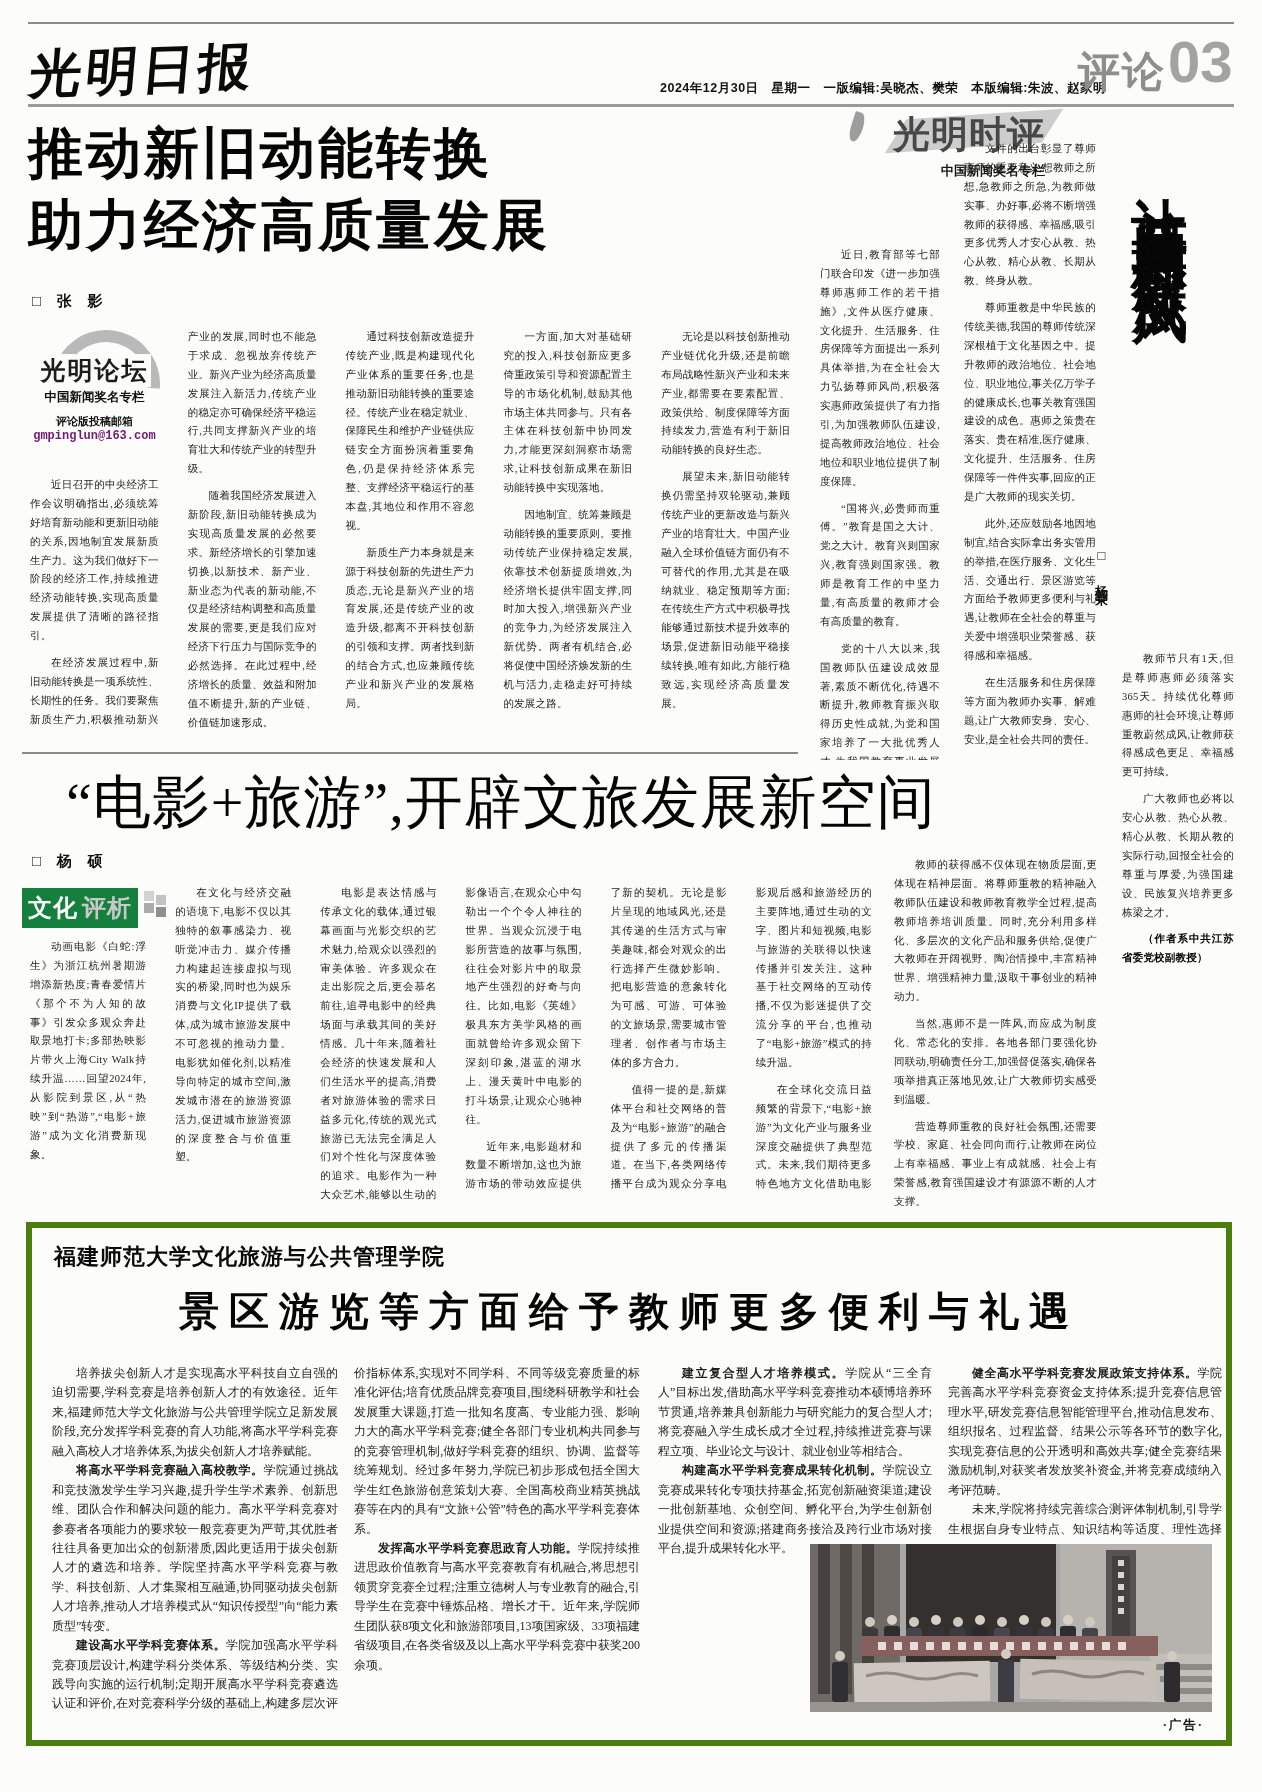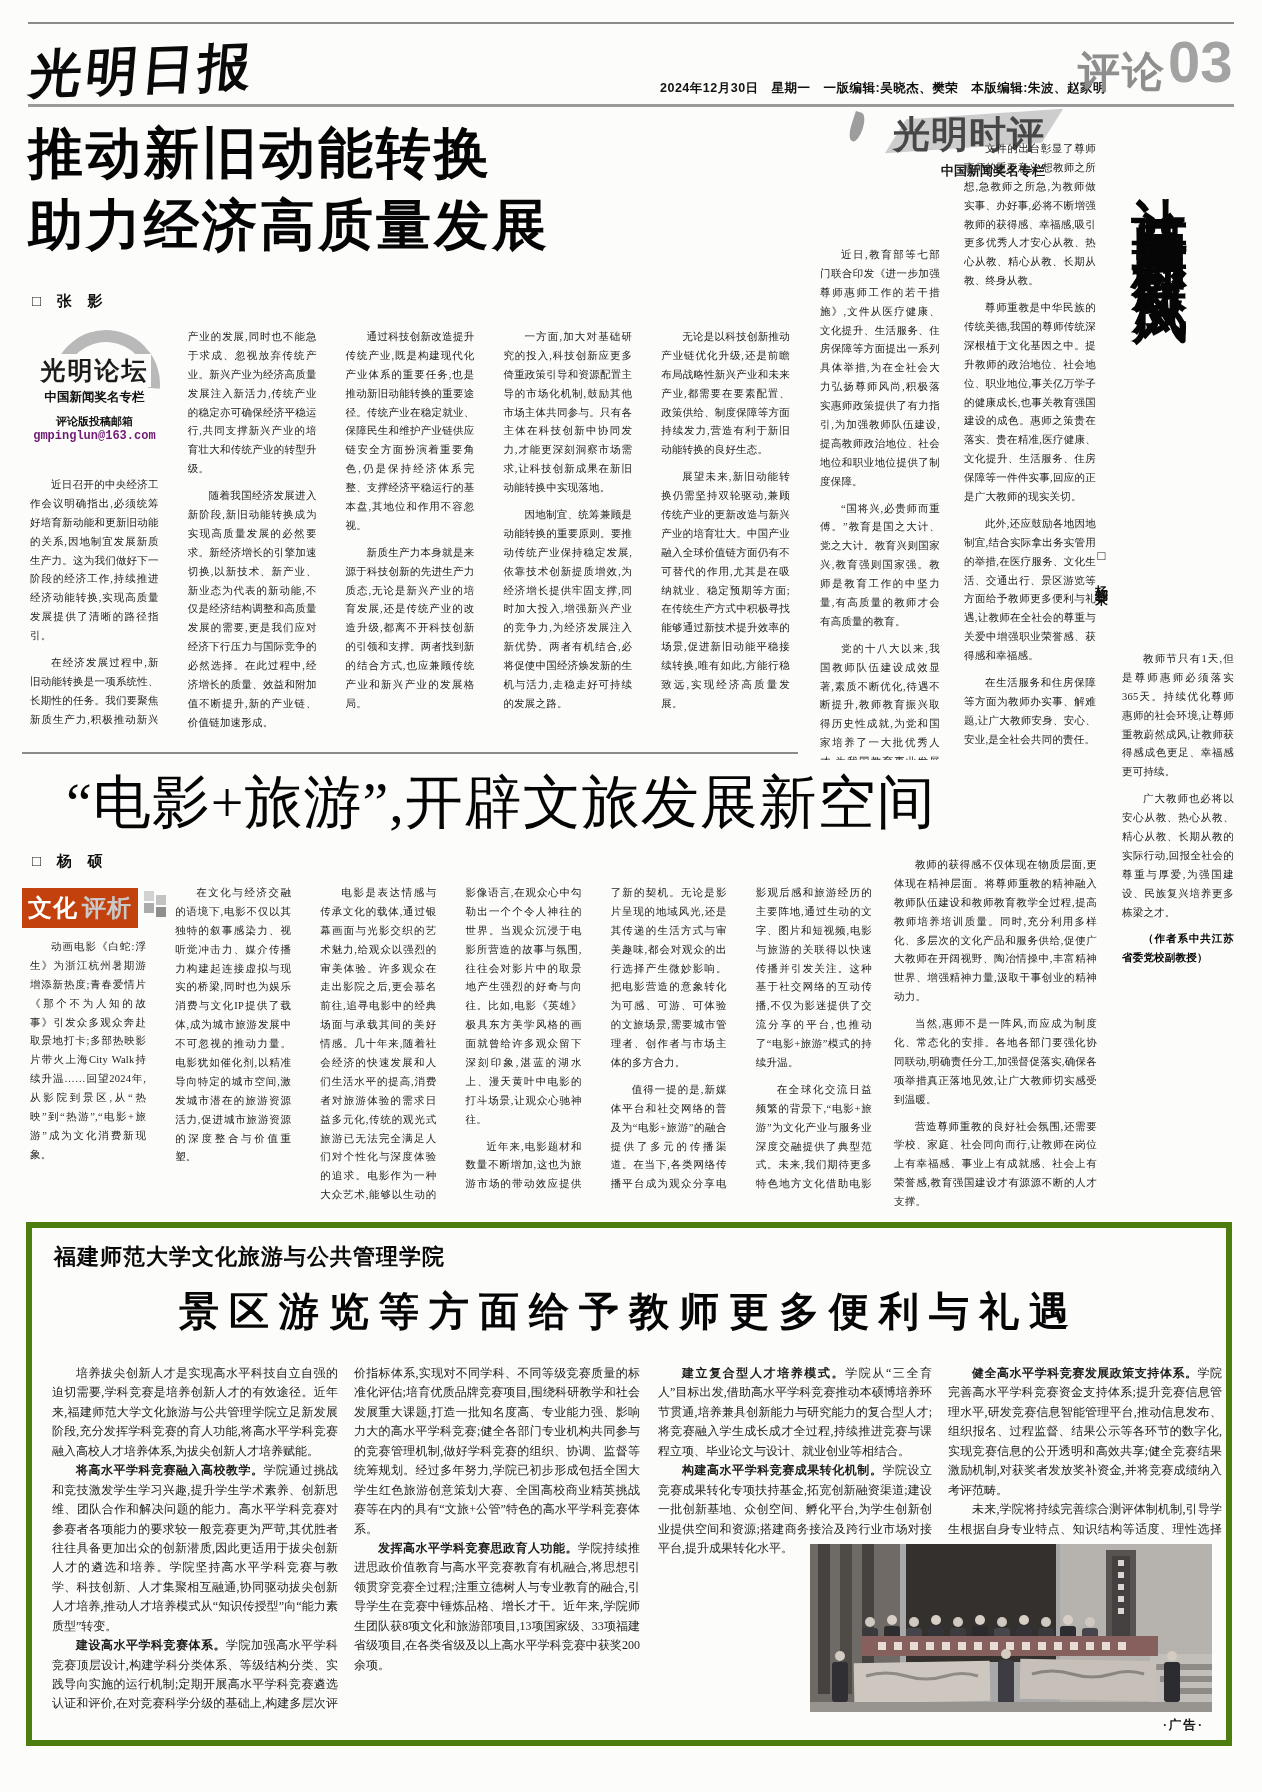--- a/index.html
+++ b/index.html
@@ -53,21 +53,21 @@
            font-size:56px;font-weight:900;letter-spacing:12px;color:#060606;}
   .v-byline{position:absolute;left:1092px;top:548px;height:150px;writing-mode:vertical-rl;
            font-size:13px;font-weight:600;letter-spacing:4px;color:#111;}
   
   .a2-headline{position:absolute;left:28px;top:764px;font-size:58px;font-weight:400;
                letter-spacing:1px;color:#050505;white-space:nowrap;margin-left:38px;}
   .a2-byline{left:32px;top:852px;}
   .a2-body{position:absolute;left:22px;top:884px;width:858px;height:322px;
            column-count:6;column-gap:13px;column-fill:auto;overflow:hidden;}
   .wh-badge{break-inside:avoid;display:flex;align-items:center;height:44px;margin:2px 0 8px 0;}
-  .wh-badge .wb-box{background:#c2410c;height:40px;display:flex;align-items:center;padding:0 6px;}
+  .wh-badge .wb-box{background:#15803d;height:40px;display:flex;align-items:center;padding:0 6px;}
   .wh-badge .wb-a{color:#ffffff;font-size:24px;font-weight:900;letter-spacing:1px;}
   .wh-badge .wb-b{color:#c9c9c9;font-size:24px;font-weight:900;letter-spacing:1px;margin-left:4px;}
   .wh-badge .pix{width:10px;height:10px;background:#ababab;margin-left:6px;
         box-shadow:12px -8px 0 #c3c3c3, 12px 4px 0 #8f8f8f, 0 -12px 0 #d2d2d2;}
   
   .ad-box{position:absolute;left:26px;top:1222px;width:1206px;height:524px;border:6px solid #4d7c0f;
           box-sizing:border-box;background:#fcfcfa;}
   .ad-school{position:absolute;left:22px;top:14px;font-family:"Liberation Sans",sans-serif;
           font-size:22px;font-weight:900;color:#0a0a0a;letter-spacing:1px;}
   .ad-title{position:absolute;left:0;top:56px;width:100%;text-align:center;font-size:40px;

